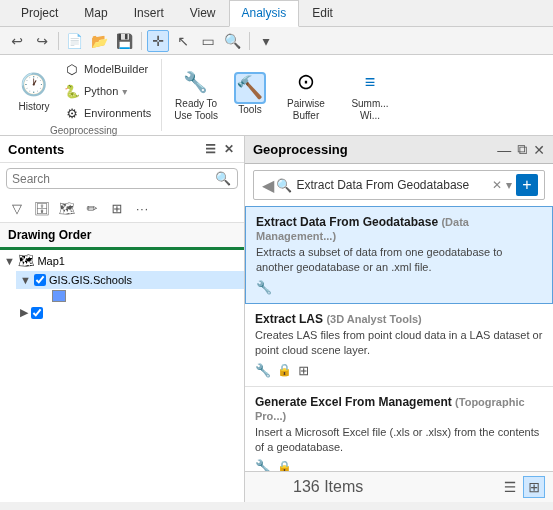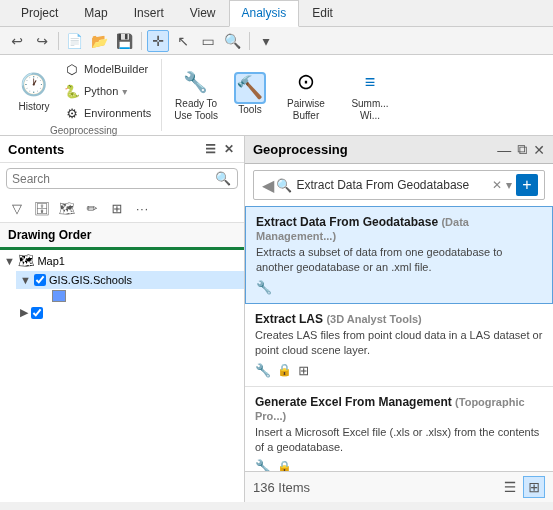--- a/index.html
+++ b/index.html
@@ -431,22 +431,23 @@
     .gp-footer {
       display: flex;
       align-items: center;
       justify-content: space-between;
       padding: 4px 8px;
       border-top: 1px solid #ccc;
       background: #f8f8f8;
     }
 
     .gp-items-count {
-      font-size: 13px;
-      color: #555;
+      font-size: 16px;
+      color: #555;
+      margin-left: 40px;
     }
 
     .gp-view-icons {
       display: flex;
       gap: 2px;
     }
 
     .gp-view-btn {
       width: 22px;
       height: 22px;

